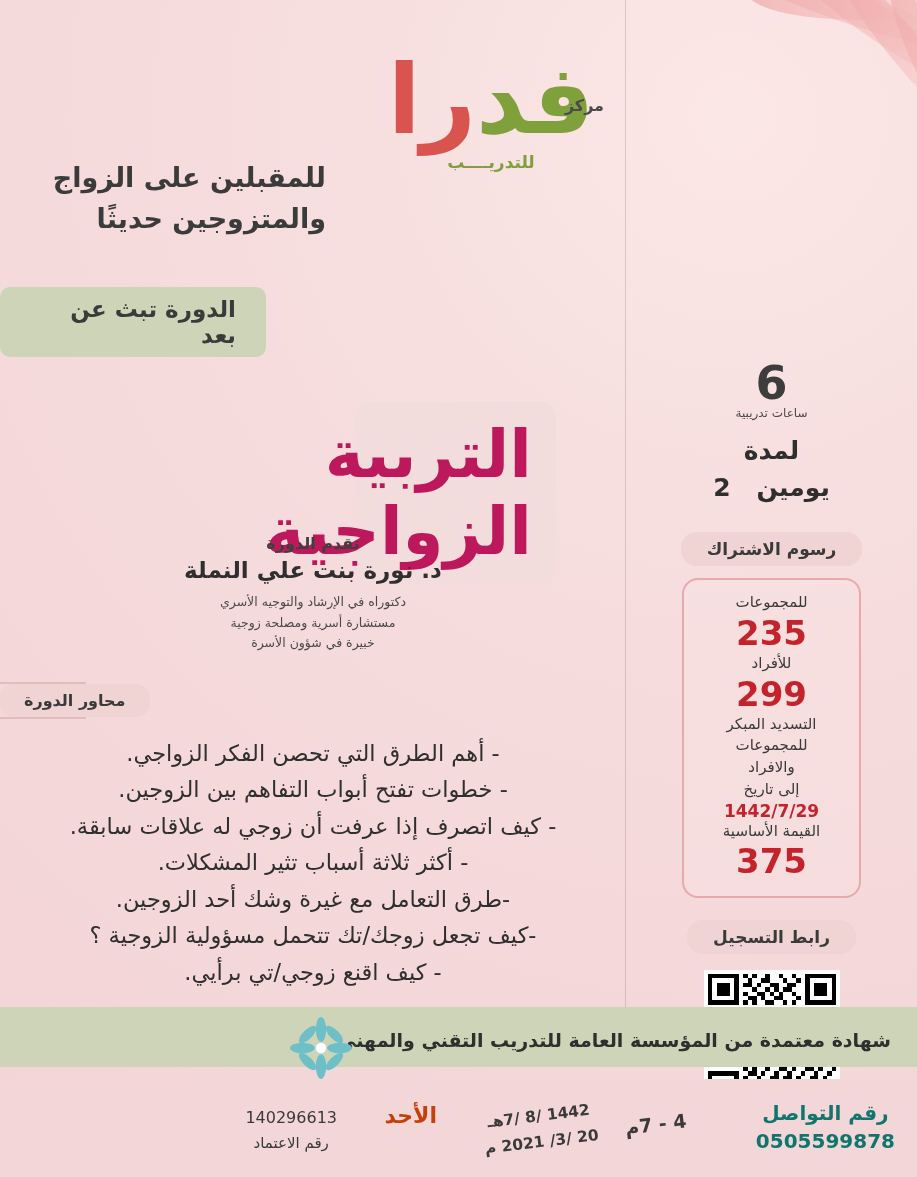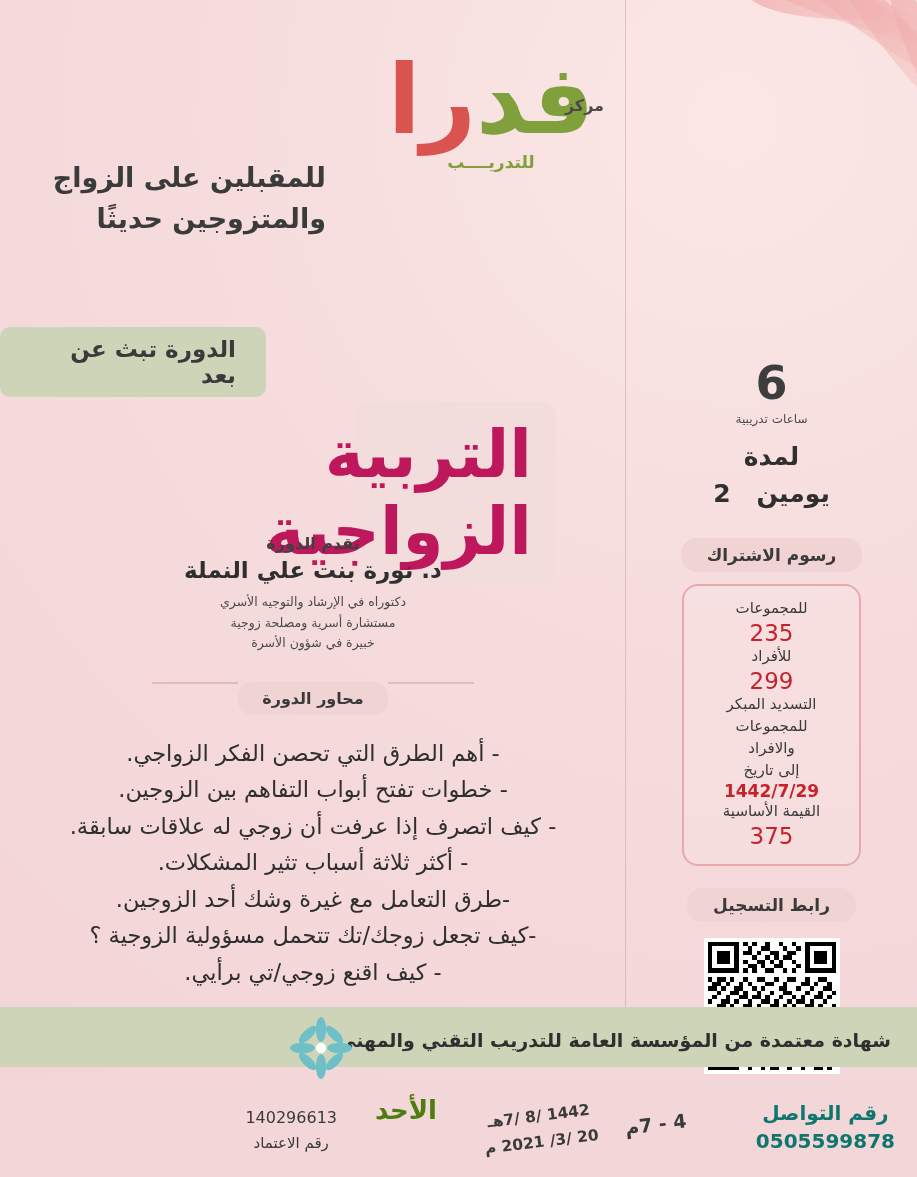--- a/index.html
+++ b/index.html
@@ -40,21 +40,21 @@
     z-index:3;
   }
   .sep-v{
     position:absolute;top:0;right:291px;width:1px;height:1007px;
     background:rgba(190,150,150,.45);
   }
   .hours-num{
     font-size:46px;font-weight:bold;color:#3d3d3d;line-height:1;
   }
   .hours-label{
-    font-size:12px;color:#4a4a4a;margin-top:6px;
+    font-size:12px;color:#4a4a4a;
   }
   .dur-word{
     font-size:25px;font-weight:bold;color:#2f2f2f;margin-top:16px;
   }
   .dur-line{
     margin-top:8px;font-size:25px;font-weight:bold;color:#2f2f2f;
     display:flex;justify-content:center;gap:26px;align-items:baseline;
   }
   .pill{
     display:inline-block;
@@ -66,21 +66,21 @@
   .fees-head{margin-top:30px;}
   .fees-box{
     margin:12px auto 0;width:179px;
     border:2px solid #e8a9ab;
     border-radius:16px;
     padding:12px 6px 14px;
     box-sizing:border-box;
     background:rgba(255,255,255,.10);
   }
   .fees-box .lbl{font-size:15px;color:#3a3a3a;line-height:1.45;}
-  .fees-box .big{font-size:23px;font-weight:normal;color:#c4232b;line-height:1.15;}
+  .fees-box .big{font-size:34px;font-weight:bold;color:#c4232b;line-height:1.15;}
   .fees-box .date{font-size:17px;font-weight:bold;color:#c4232b;}
   .reg-pill{margin-top:22px;}
   .qr{
     margin:16px auto 0;width:128px;height:128px;
     background:#fff;padding:4px;box-sizing:content-box;
   }
   .qr svg{display:block;}
 
   
   .main{
@@ -107,39 +107,39 @@
     text-align:right;
     font-size:27px;font-weight:bold;color:#3b3b3b;line-height:1.5;
     direction:rtl;
     margin-top:8px;
   }
   .bcast{
     position:absolute;top:287px;right:360px;
     background:#cdd4b8;
     border-radius:10px;
     padding:9px 30px;
-    font-size:23px;font-weight:bold;color:#3a3a3a;margin-top:40px;
+    font-size:23px;font-weight:bold;color:#3a3a3a;
   }
   .title{
     position:absolute;top:402px;right:70px;left:355px;
     background:#f3dcdc;
     border-radius:14px;
     padding:14px 24px;
     text-align:left;
     font-size:66px;font-weight:bold;color:#be185d;
   }
   .presenter{
     position:absolute;top:534px;right:0;left:0;text-align:center;
   }
   .presenter .p1{font-size:16px;color:#3f3f3f;font-weight:bold;}
   .presenter .p2{font-size:23px;font-weight:bold;color:#2f2f2f;margin-top:4px;}
   .presenter .p3{font-size:12.5px;color:#4a4a4a;margin-top:9px;line-height:1.65;}
   .axis-head{
     position:absolute;top:682px;right:0;left:0;
-    display:flex;align-items:flex-start;justify-content:center;gap:0;
+    display:flex;align-items:flex-end;justify-content:center;gap:0;flex-direction:column;
   }
   .axis-head .pill2{
     background:#f0d3d3;border-radius:14px;padding:7px 24px;
     font-size:16px;font-weight:bold;color:#3a3a3a;
   }
   .axis-head .dash{
     width:86px;height:2px;background:#e2bcbc;
   }
   .topics{
     position:absolute;top:735px;right:30px;left:30px;
@@ -177,22 +177,22 @@
     position:absolute;top:34px;right:230px;
     font-size:19px;font-weight:bold;color:#3a3a3a;
     transform:rotate(-7deg);
   }
   .f-date{
     position:absolute;top:24px;right:320px;
     font-size:15.5px;font-weight:bold;color:#3a3a3a;
     transform:rotate(-7deg);line-height:1.7;text-align:center;
   }
   .f-day{
-    position:absolute;top:16px;right:480px;
-    font-size:26px;font-weight:bold;color:#4d7c0f;
+    position:absolute;top:24px;right:480px;
+    font-size:22px;font-weight:bold;color:#c2410c;
   }
   .f-acc{
     position:absolute;top:26px;right:580px;text-align:center;
     font-size:15px;color:#3a3a3a;line-height:1.6;
   }
   .f-acc .num{font-size:16px;}
 </style>
 </head>
 <body>
 

